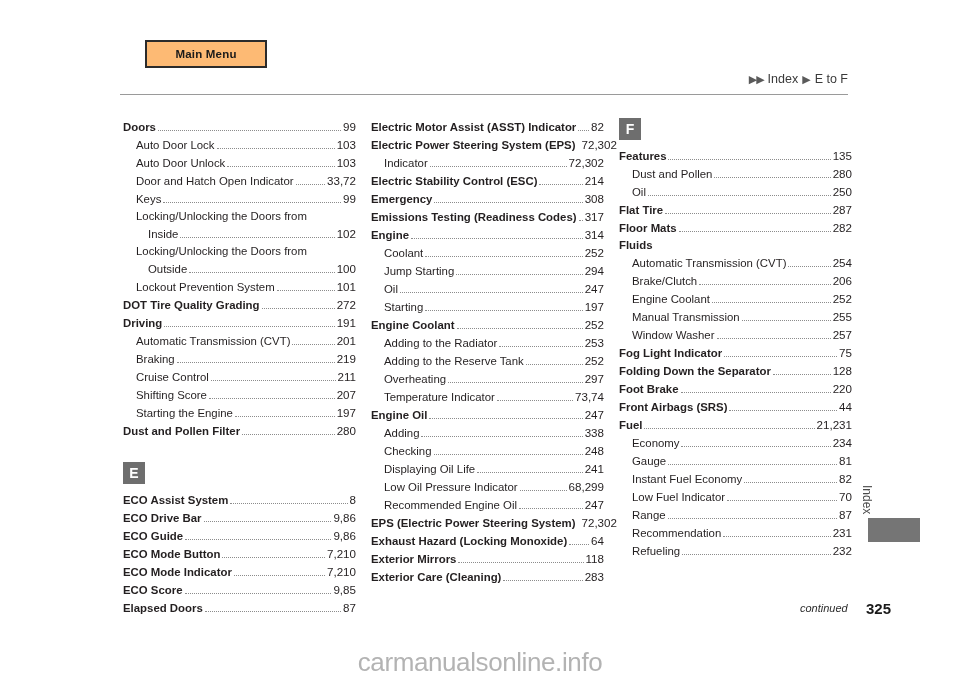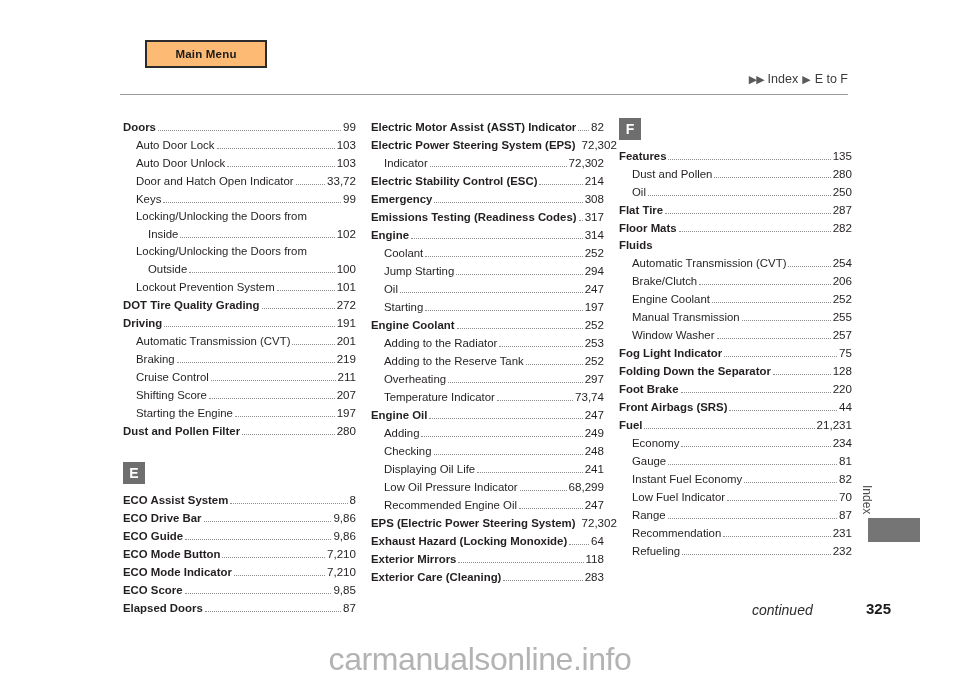--- a/index.html
+++ b/index.html
@@ -132,41 +132,41 @@
     left: 868px;
     top: 518px;
     width: 52px;
     height: 24px;
     background: #757575;
   }
 
   
   #continued-label {
     position: absolute;
-    left: 752px;
+    left: 800px;
     top: 602px;
-    font-size: 14px;
+    font-size: 11px;
     font-style: italic;
     color: #2b2b2b;
   }
   #page-number {
     position: absolute;
     left: 866px;
     top: 600px;
     font-size: 15px;
     font-weight: bold;
     color: #1a1a1a;
   }
   #watermark {
     position: absolute;
     left: 0;
     right: 0;
     bottom: 8px;
     text-align: center;
-    font-size: 32px;
+    font-size: 26px;
     color: #b3b3b3;
     letter-spacing: -0.4px;
   }
 </style>
 </head>
 <body>
 
 <div id="main-menu-button">Main Menu</div>
 
 <div id="breadcrumb">
@@ -389,21 +389,21 @@
       <span class="page">73,74</span>
     </div>
     <div class="entry level0">
       <span class="label">Engine Oil</span>
       <span class="leader"></span>
       <span class="page">247</span>
     </div>
     <div class="entry level1">
       <span class="label">Adding</span>
       <span class="leader"></span>
-      <span class="page">249</span>
+      <span class="page">338</span>
     </div>
     <div class="entry level1">
       <span class="label">Checking</span>
       <span class="leader"></span>
       <span class="page">248</span>
     </div>
     <div class="entry level1">
       <span class="label">Displaying Oil Life</span>
       <span class="leader"></span>
       <span class="page">241</span>

